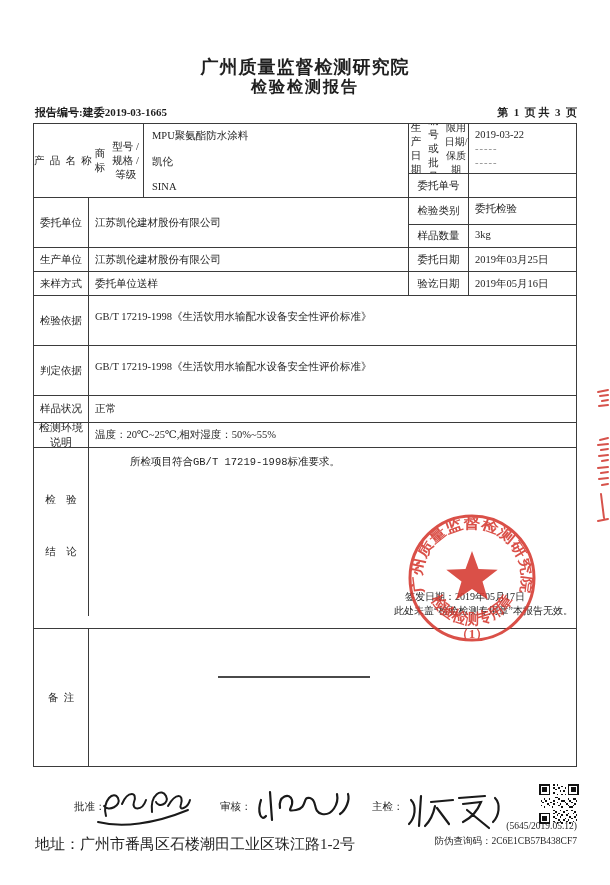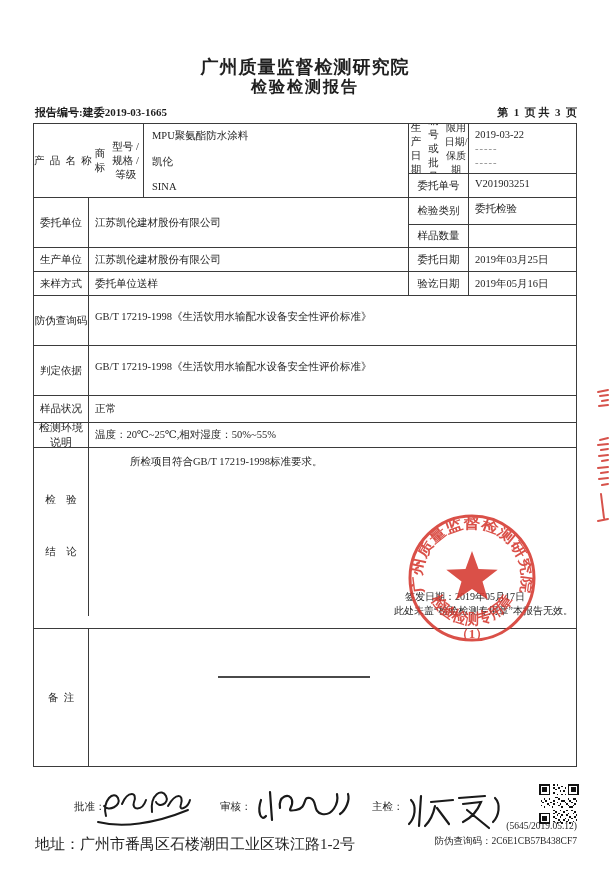--- a/index.html
+++ b/index.html
@@ -30,21 +30,21 @@
   .sub:last-child{border-bottom:none;flex:1 1 auto;}
   .stack{display:flex;align-items:center;justify-content:flex-end;gap:3px;}
   .stackL{display:flex;flex-direction:column;align-items:flex-start;justify-content:space-between;
           padding:5px 0 5px 8px;box-sizing:border-box;}
   .small{font-size:10px;}
   .dash{color:#888;letter-spacing:1px;}
   .topalign{align-items:flex-start;padding-top:4px;}
   .basis-val{align-items:flex-start;padding-top:5px;margin-top:9px;}
   .concl-label{flex-direction:column;gap:38px;transform:translateY(-12px);}
   .concl-body{position:relative;display:block;}
-  .concl-text{position:absolute;left:41px;top:7px;font-size:10.5px;}
+  .concl-text{position:absolute;left:41px;top:7px;font-size:10.5px;font-family:Liberation Mono, monospace;}
   .remark-line{position:absolute;left:129px;top:47px;width:152px;border-top:2px solid #4a4a4a;}
 
   
   .signdate{position:absolute;left:405px;top:590px;font-size:10px;}
   .invalidnote{position:absolute;left:394px;top:604px;font-size:10px;}
   .stamp{position:absolute;left:387px;top:496px;opacity:0.87;}
 
   
   .ft-label{position:absolute;font-size:10.5px;}
   .sig{position:absolute;}
@@ -88,55 +88,55 @@
             <span class="small">限用日期/保质期</span>
           </div>
           <div class="c last stackL" style="flex:1;padding-left:6px">
             <span>2019-03-22</span>
             <span class="dash">-----</span>
             <span class="dash">-----</span>
           </div>
         </div>
         <div class="sub">
           <div class="c" style="width:60px">委托单号</div>
-          <div class="c last cv topalign" style="flex:1">V201903251</div>
         </div>
       </div>
     </div>
 
     <div class="r" style="height:50px">
       <div class="c" style="width:55px">委托单位</div>
       <div class="c cv" style="width:320px">江苏凯伦建材股份有限公司</div>
       <div class="col last" style="flex:1">
         <div class="sub" style="height:27px">
           <div class="c" style="width:60px">检验类别</div>
           <div class="c last cv topalign" style="flex:1">委托检验</div>
         </div>
         <div class="sub">
           <div class="c" style="width:60px">样品数量</div>
+          <div class="c last cv topalign" style="flex:1">3kg</div>
         </div>
       </div>
     </div>
 
     <div class="r" style="height:24px">
       <div class="c" style="width:55px">生产单位</div>
       <div class="c cv" style="width:320px">江苏凯伦建材股份有限公司</div>
       <div class="c" style="width:60px">委托日期</div>
       <div class="c last cv" style="flex:1">2019年03月25日</div>
     </div>
 
     <div class="r" style="height:24px">
       <div class="c" style="width:55px">来样方式</div>
       <div class="c cv" style="width:320px">委托单位送样</div>
       <div class="c" style="width:60px">验讫日期</div>
       <div class="c last cv" style="flex:1">2019年05月16日</div>
     </div>
 
     <div class="r" style="height:50px">
-      <div class="c" style="width:55px">防伪查询码</div>
+      <div class="c" style="width:55px">检验依据</div>
       <div class="c last cv basis-val" style="flex:1">GB/T 17219-1998《生活饮用水输配水设备安全性评价标准》</div>
     </div>
 
     <div class="r" style="height:50px">
       <div class="c" style="width:55px">判定依据</div>
       <div class="c last cv basis-val" style="flex:1">GB/T 17219-1998《生活饮用水输配水设备安全性评价标准》</div>
     </div>
 
     <div class="r" style="height:27px">
       <div class="c" style="width:55px">样品状况</div>

